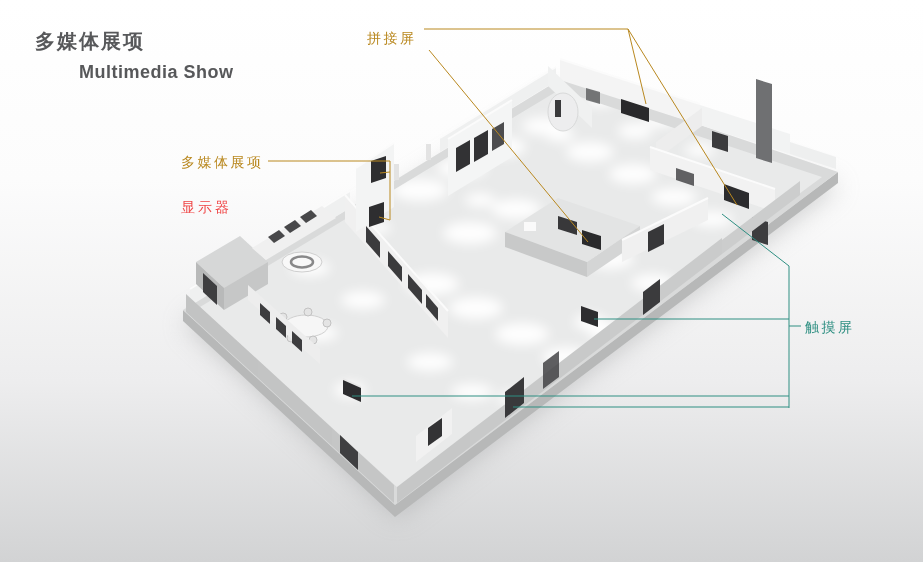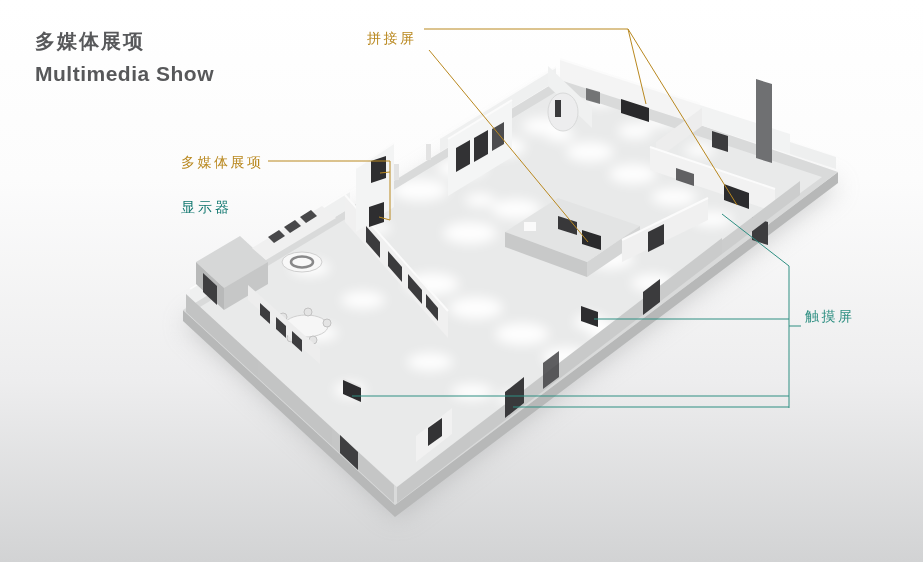--- a/index.html
+++ b/index.html
@@ -5,25 +5,25 @@
   * { margin:0; padding:0; box-sizing:border-box; }
   html,body { width:923px; height:562px; overflow:hidden; }
   body {
     font-family:"Liberation Sans", sans-serif;
     background:linear-gradient(180deg,#ffffff 0%,#fcfcfc 32%,#ededee 68%,#d2d3d4 100%);
   }
   .stage { position:relative; width:923px; height:505px; }
   svg.scene { position:absolute; left:0; top:0; }
   .title { position:absolute; left:35px; top:28px; color:var(--title-gray,#57585a); font-weight:bold; }
   .title .cn { font-size:20px; letter-spacing:2px; }
-  .title .en { font-size:21px; margin-top:7px; letter-spacing:.5px; }
+  .title .en { font-size:18px; margin-top:7px; letter-spacing:.5px;margin-left:44px; }
   .label { position:absolute; font-size:14px; letter-spacing:2.5px; white-space:nowrap; }
   .label.orange { color:var(--annotation-orange,#b9881f);font-family:Liberation Mono, monospace; }
   .label.teal { color:var(--annotation-teal,#2e8f82); }
-  .label.gray { color:#0f766e; letter-spacing:3px; }
+  .label.gray { color:#ef4444; letter-spacing:3px; }
   .leader { fill:none; stroke-width:1; }
   .leader.orange { stroke:var(--annotation-orange,#b9881f); }
   .leader.teal { stroke:var(--annotation-teal,#2e8f82); }
   .topline { stroke:#fbfbfb; stroke-width:2; }
 </style>
 </head>
 <body>
 
 <div class="stage">
 
@@ -238,15 +238,15 @@
     <div class="cn">多媒体展项</div>
     <div class="en">Multimedia Show</div>
   </div>
 
   <div class="label orange" style="left:367px;top:30px">拼接屏</div>
 
   <div class="label orange" style="left:181px;top:154px">多媒体展项</div>
 
   <div class="label gray" style="left:181px;top:199px">显示器</div>
 
-  <div class="label teal" style="left:805px;top:308px">触摸屏</div>
+  <div class="label teal" style="left:805px;top:319px">触摸屏</div>
 
 </div>
 
 </body></html>

